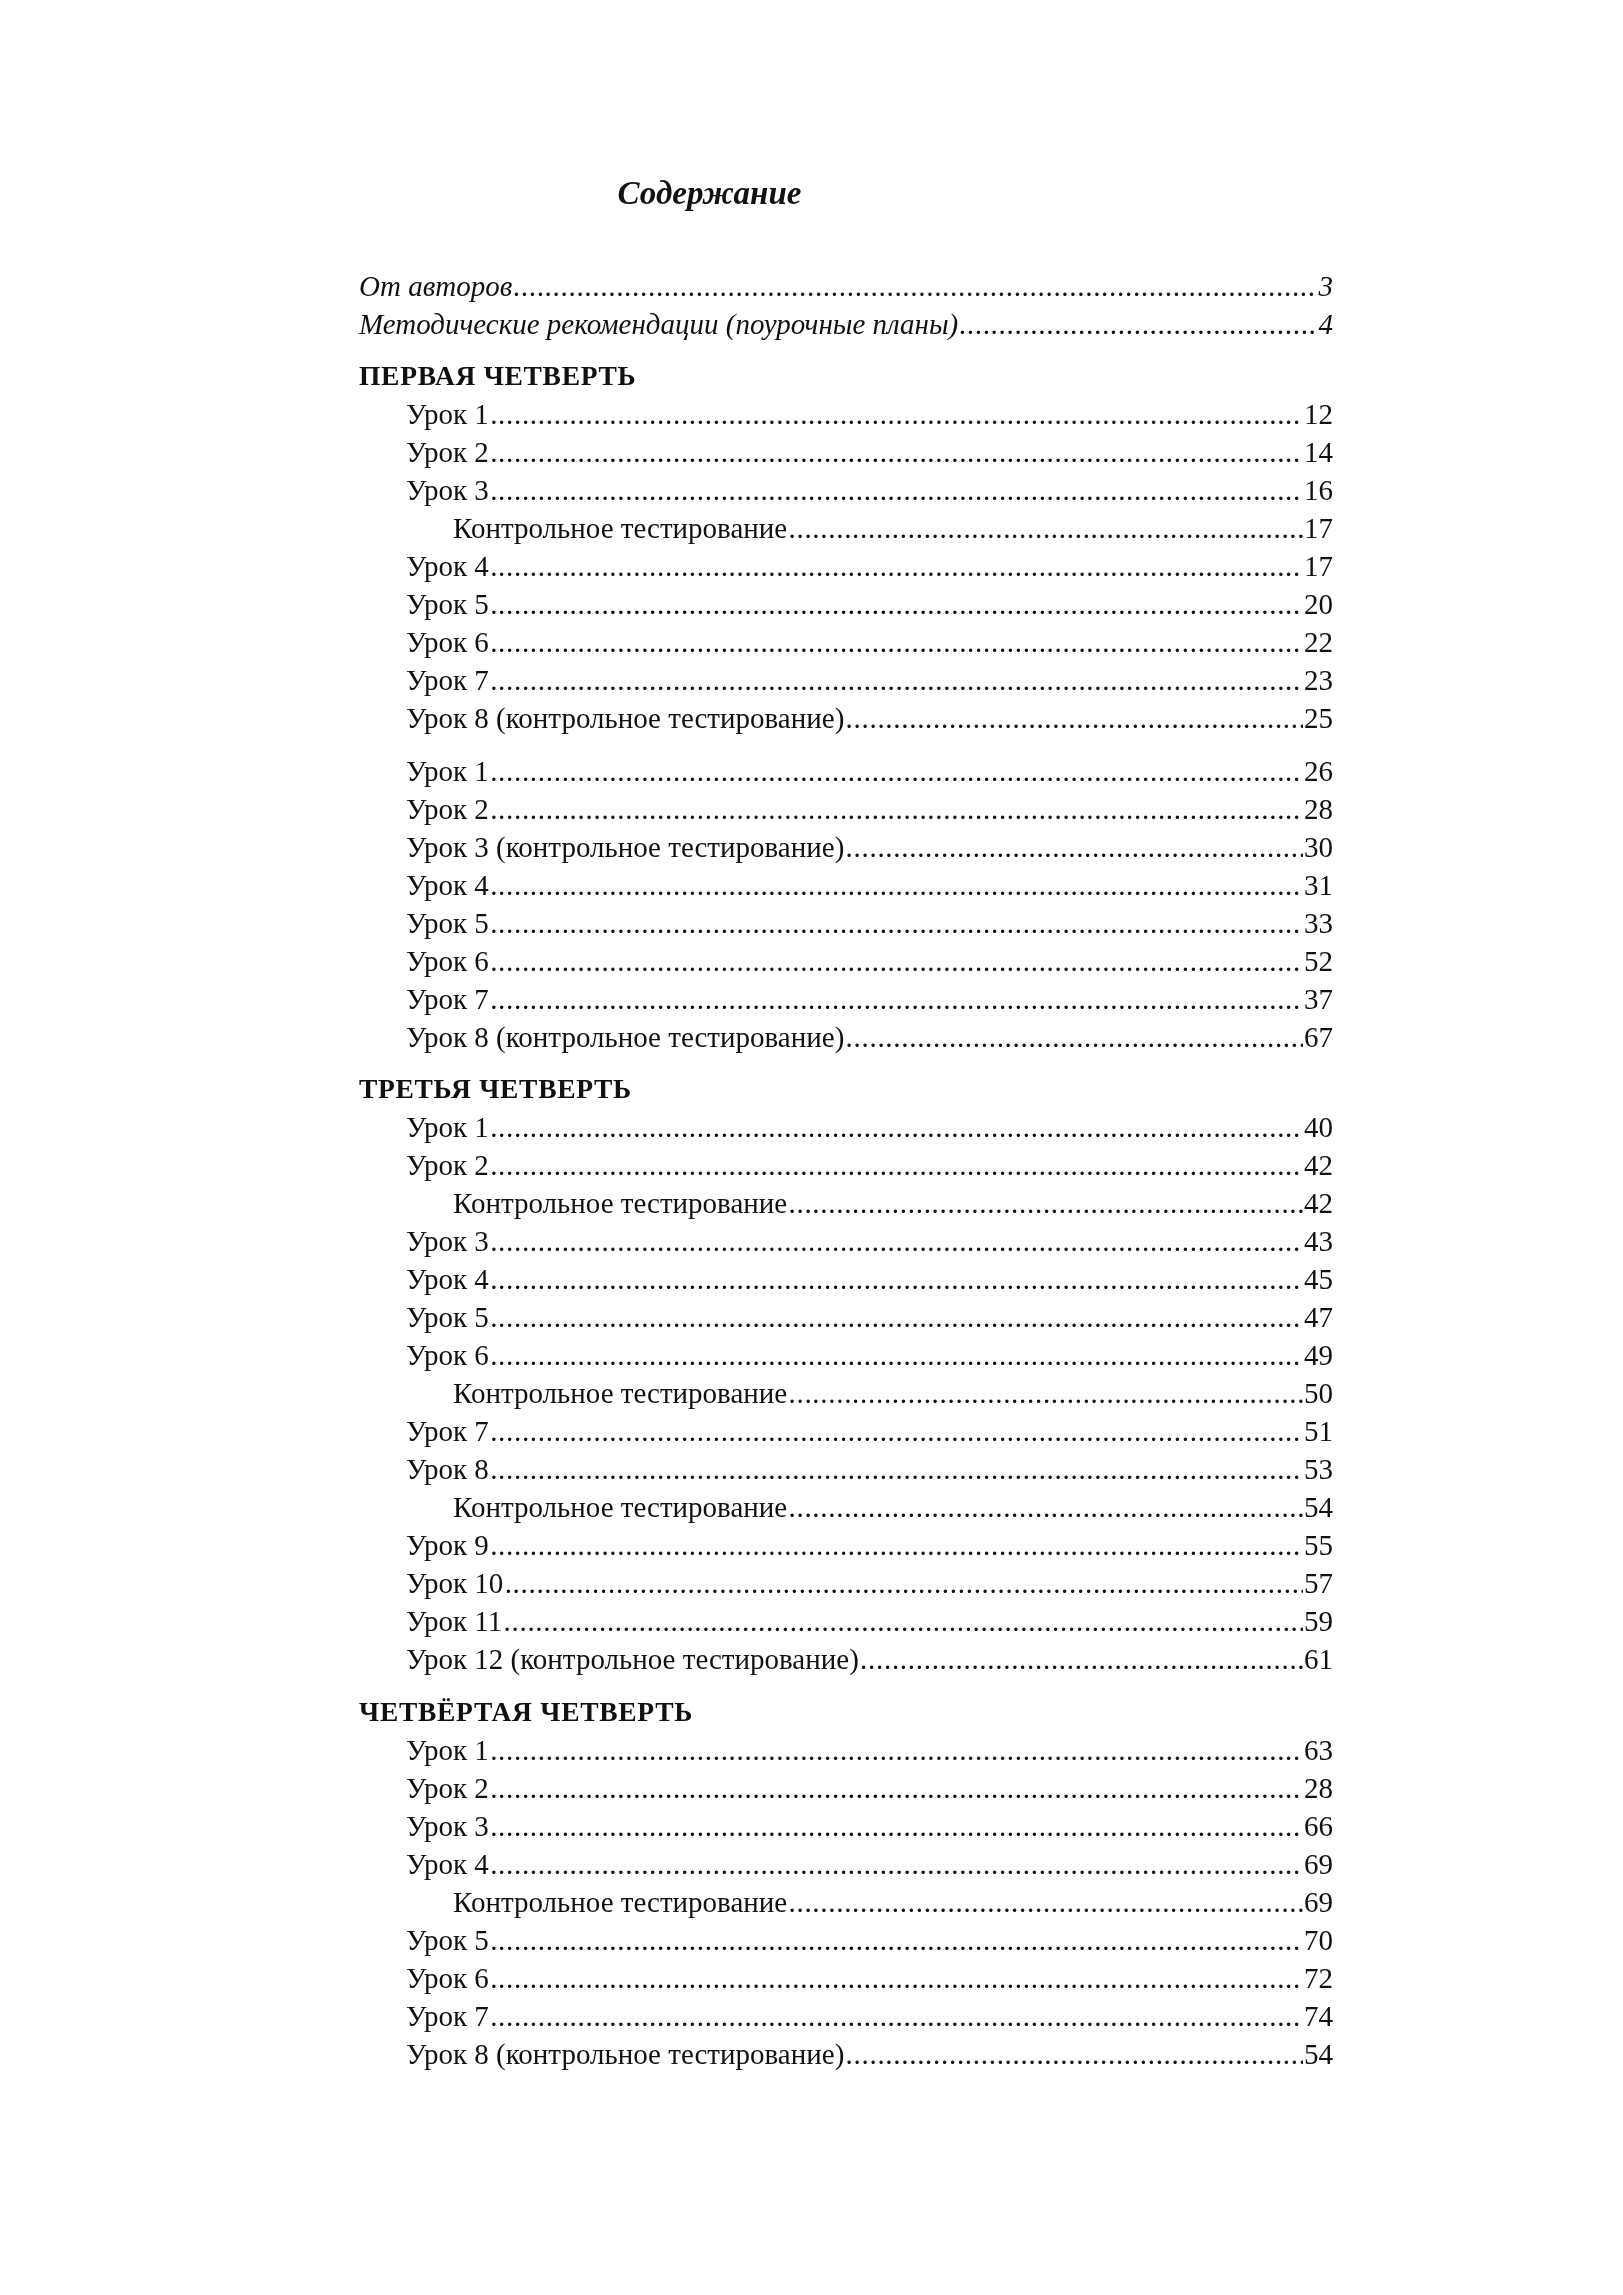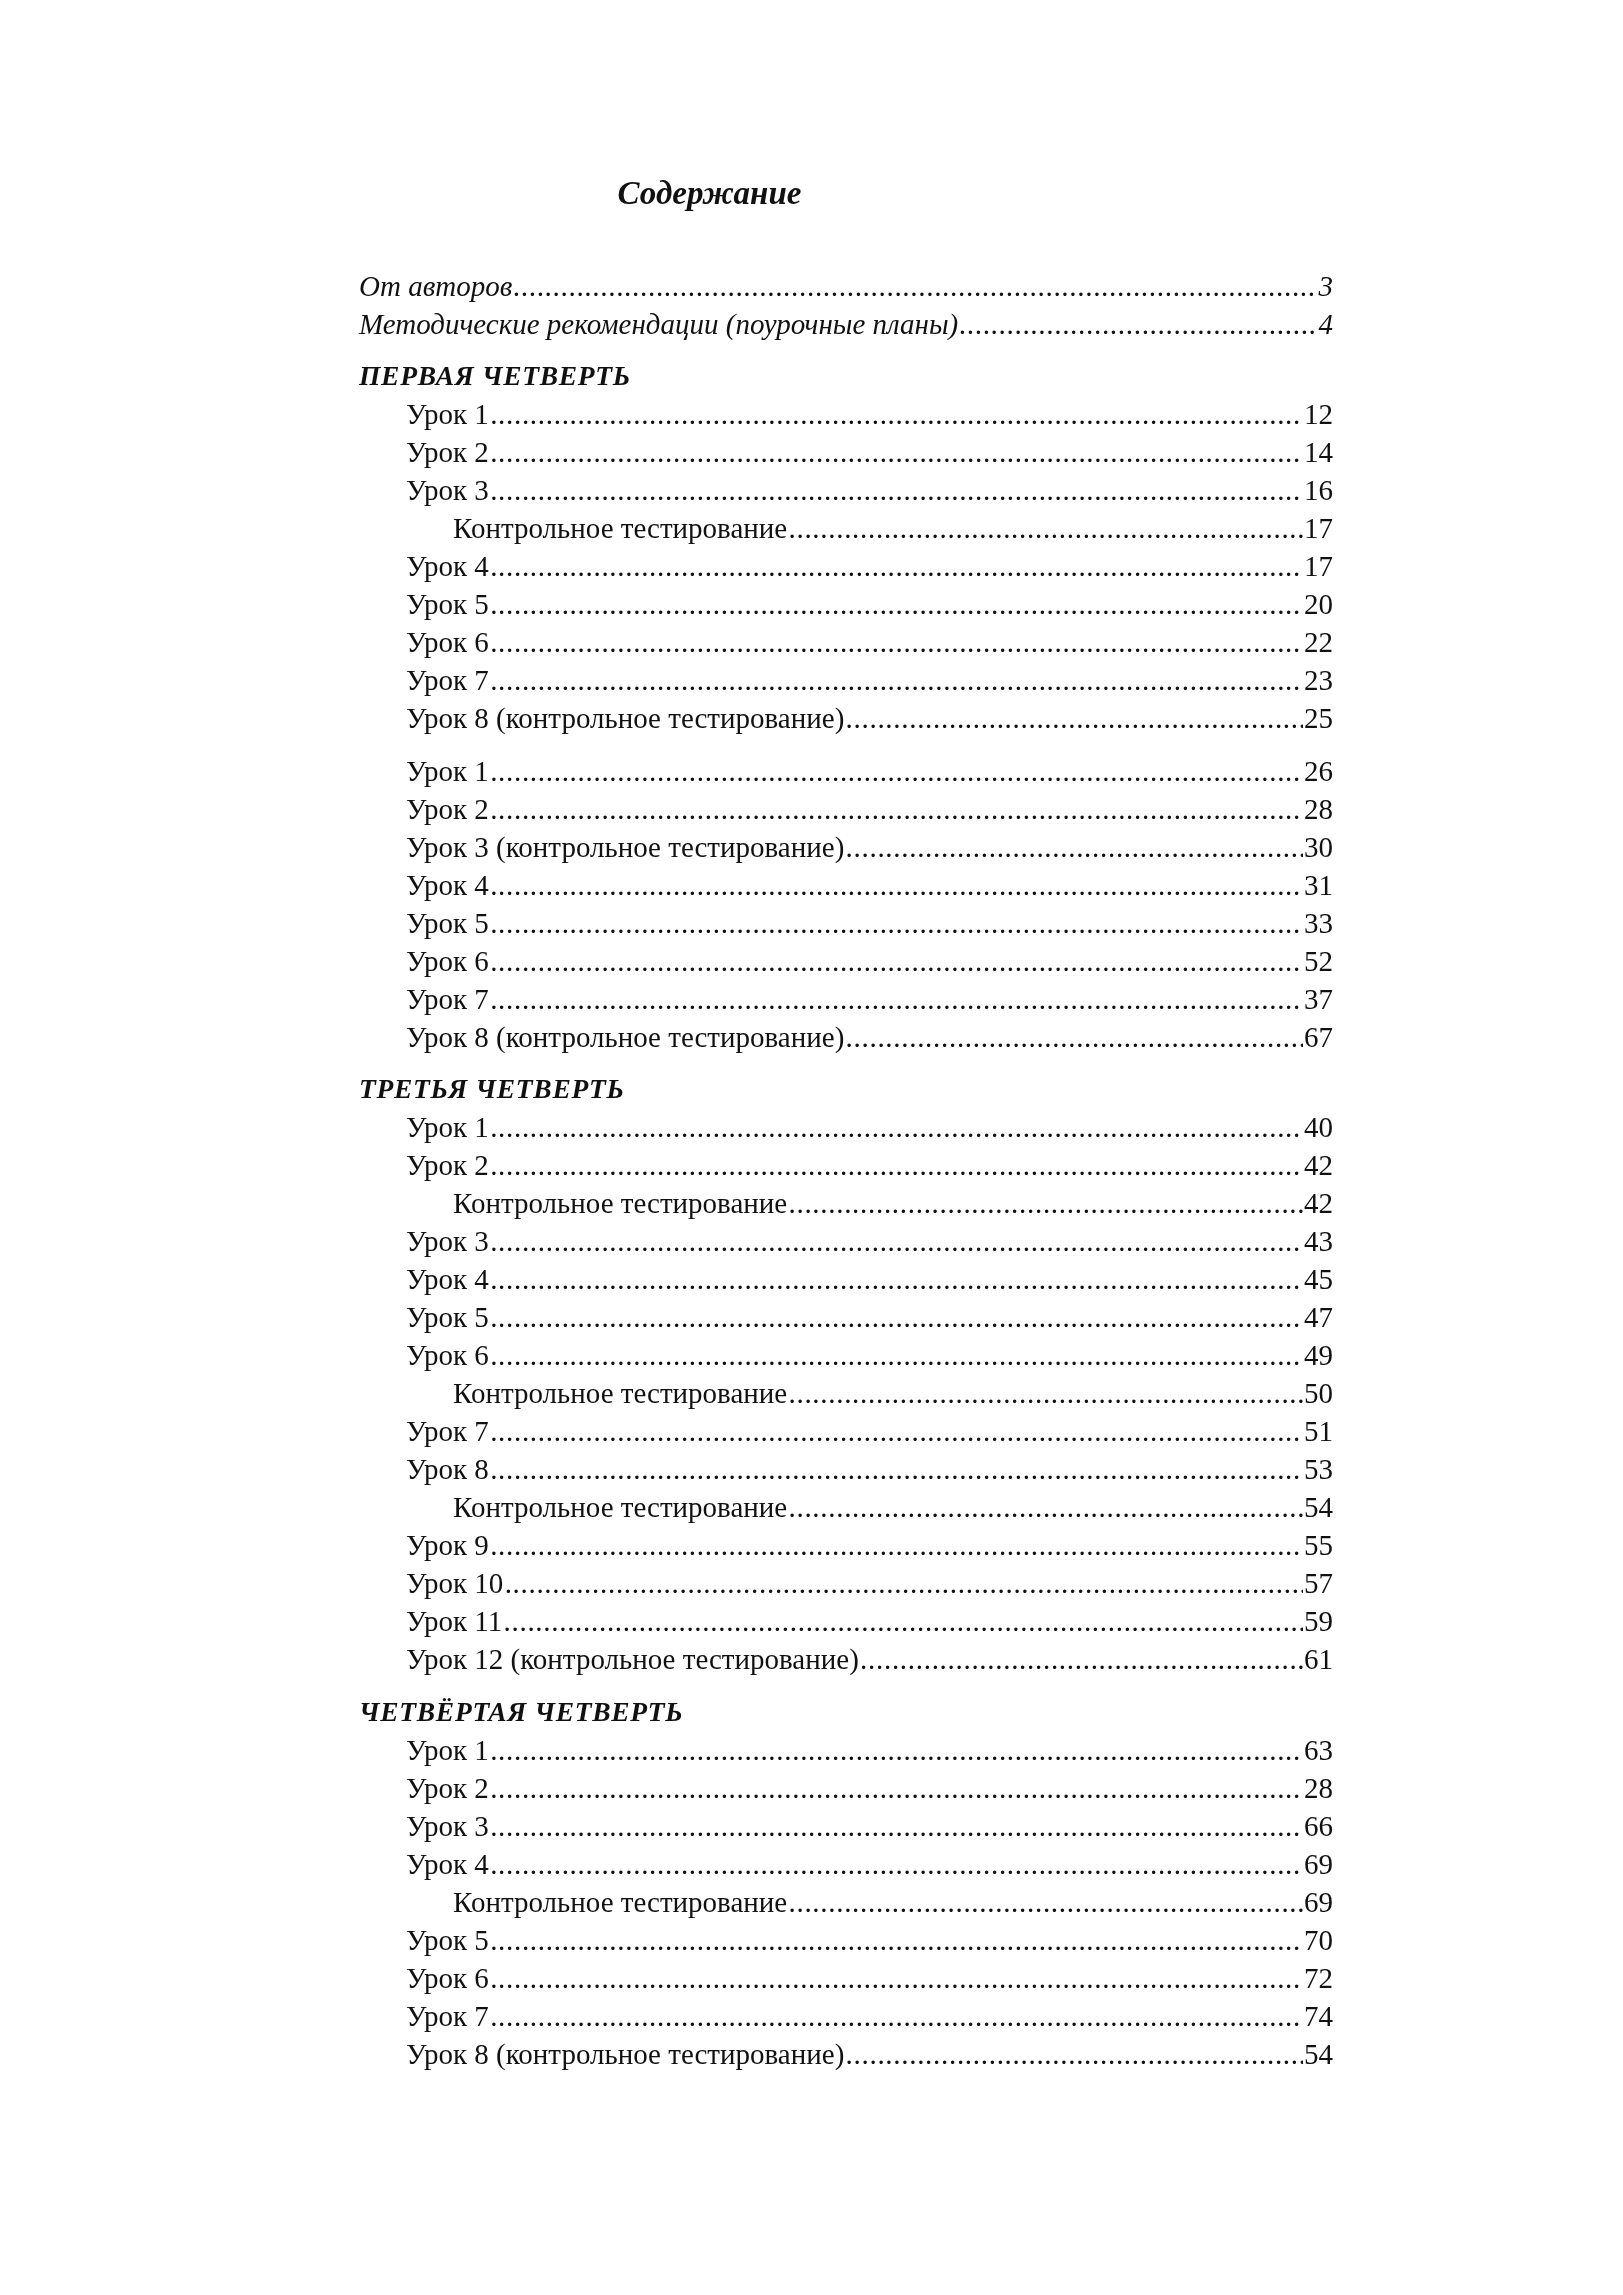--- a/index.html
+++ b/index.html
@@ -10,21 +10,21 @@
   .toc { position: absolute; top: 267px; left: 359px; width: 974px; }
   .row { display: flex; align-items: baseline; height: 38px; font-size: 29px; line-height: 38px; }
   .row .label { white-space: nowrap; }
   .row .dots { flex: 1; overflow: hidden; white-space: nowrap; margin: 0 1.3px; letter-spacing: 0.7px; }
   .row .dots::after { content: "................................................................................................................................................................................................................................................................................"; }
   .row .page { white-space: nowrap; }
   .row.front { font-style: italic; }
   .lvl1 { padding-left: 47px; }
   .lvl2 { padding-left: 94px; }
   .section { margin-top: 14.4px; }
-  .section-title { height: 38px; line-height: 38px; font-size: 27.5px; font-weight: bold; letter-spacing: 0.7px; font-style: italic; }
+  .section-title { height: 38px; line-height: 38px; font-size: 27.5px; font-weight: bold; letter-spacing: 0.7px; }
 </style>
 </head>
 <body>
 
 <div class="title">Содержание</div>
 
 <div class="toc" id="toc">
   <div id="front">
       <div class="row front">
         <span class="label">От авторов</span>

